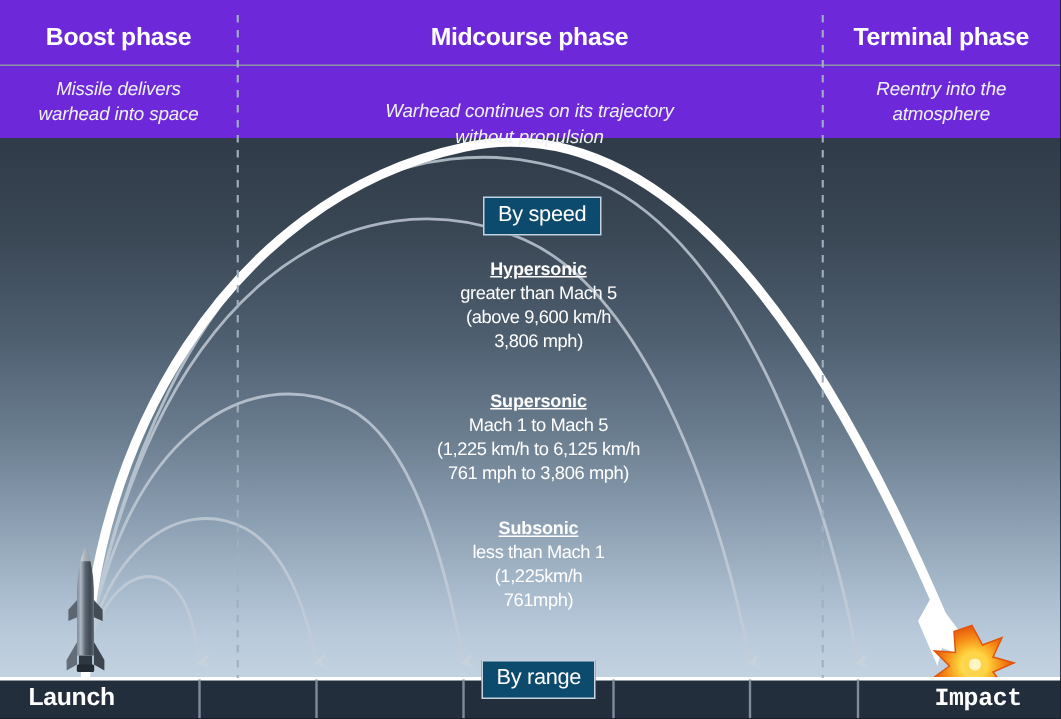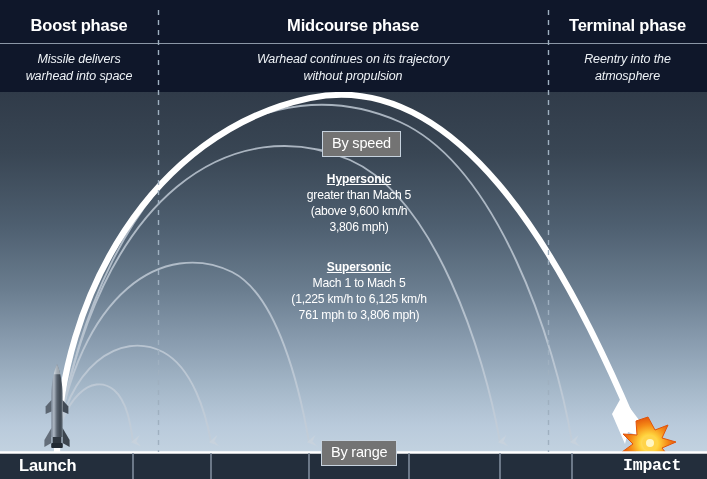--- a/index.html
+++ b/index.html
@@ -15,21 +15,21 @@
     overflow:hidden;
     background:#283444;
     color:#ffffff;
   }
 
   
   #header-band {
     position:absolute;
     left:0; top:0;
     width:707px; height:92px;
-    background:#0f172a;
+    background:#6d28d9;
     z-index:6;
   }
   .phase-col {
     position:absolute;
     top:0;
     text-align:center;
   }
   .phase-title {
     font-size:16.5px;
     font-weight:bold;
@@ -88,21 +88,21 @@
     left:0; top:0;
     width:707px; height:479px;
   }
   #arcs-layer    { z-index:2; }
   #main-layer    { z-index:4; }
   #dividers-layer{ z-index:7; }
 
   
   .callout-box {
     position:absolute;
-    background:#737373;
+    background:#0c4a6e;
     border:1.5px solid #c6d2de;
     padding:3px 9px 4px 9px;
     font-size:14.5px;
     line-height:1.15;
     letter-spacing:-0.2px;
     color:#ffffff;
     white-space:nowrap;
     z-index:8;
   }
   #by-speed-box { left:322px; top:131px; }
@@ -237,21 +237,21 @@
   <div id="header-band">
     <div class="phase-col" id="phase-boost">
       <div class="phase-title">Boost phase</div>
       <div class="phase-rule"></div>
       <div class="phase-desc" style="white-space:pre-line;">Missile delivers
 warhead into space</div>
     </div>
     <div class="phase-col" id="phase-mid">
       <div class="phase-title">Midcourse phase</div>
       <div class="phase-rule"></div>
-      <div class="phase-desc" style="white-space:pre-line;">Warhead continues on its trajectory
+      <div class="phase-desc" style="white-space:pre-line;margin-top:15px;">Warhead continues on its trajectory
 without propulsion</div>
     </div>
     <div class="phase-col" id="phase-term">
       <div class="phase-title">Terminal phase</div>
       <div class="phase-rule"></div>
       <div class="phase-desc" style="white-space:pre-line;">Reentry into the
 atmosphere</div>
     </div>
   </div>
 
@@ -265,17 +265,23 @@
     <div class="speed-line">3,806 mph)</div>
   </div>
 
   <div class="speed-block" id="block-supersonic">
     <div class="speed-name">Supersonic</div>
     <div class="speed-line">Mach 1 to Mach 5</div>
     <div class="speed-line">(1,225 km/h to 6,125 km/h</div>
     <div class="speed-line">761 mph to 3,806 mph)</div>
   </div>
 
+  <div class="speed-block" id="block-subsonic">
+    <div class="speed-name">Subsonic</div>
+    <div class="speed-line">less than Mach 1</div>
+    <div class="speed-line">(1,225km/h</div>
+    <div class="speed-line">761mph)</div>
+  </div>
 
   <div class="ground-label" id="label-launch">Launch</div>
   <div class="ground-label" id="label-impact">Impact</div>
 
 </div>
 
 </body></html>

